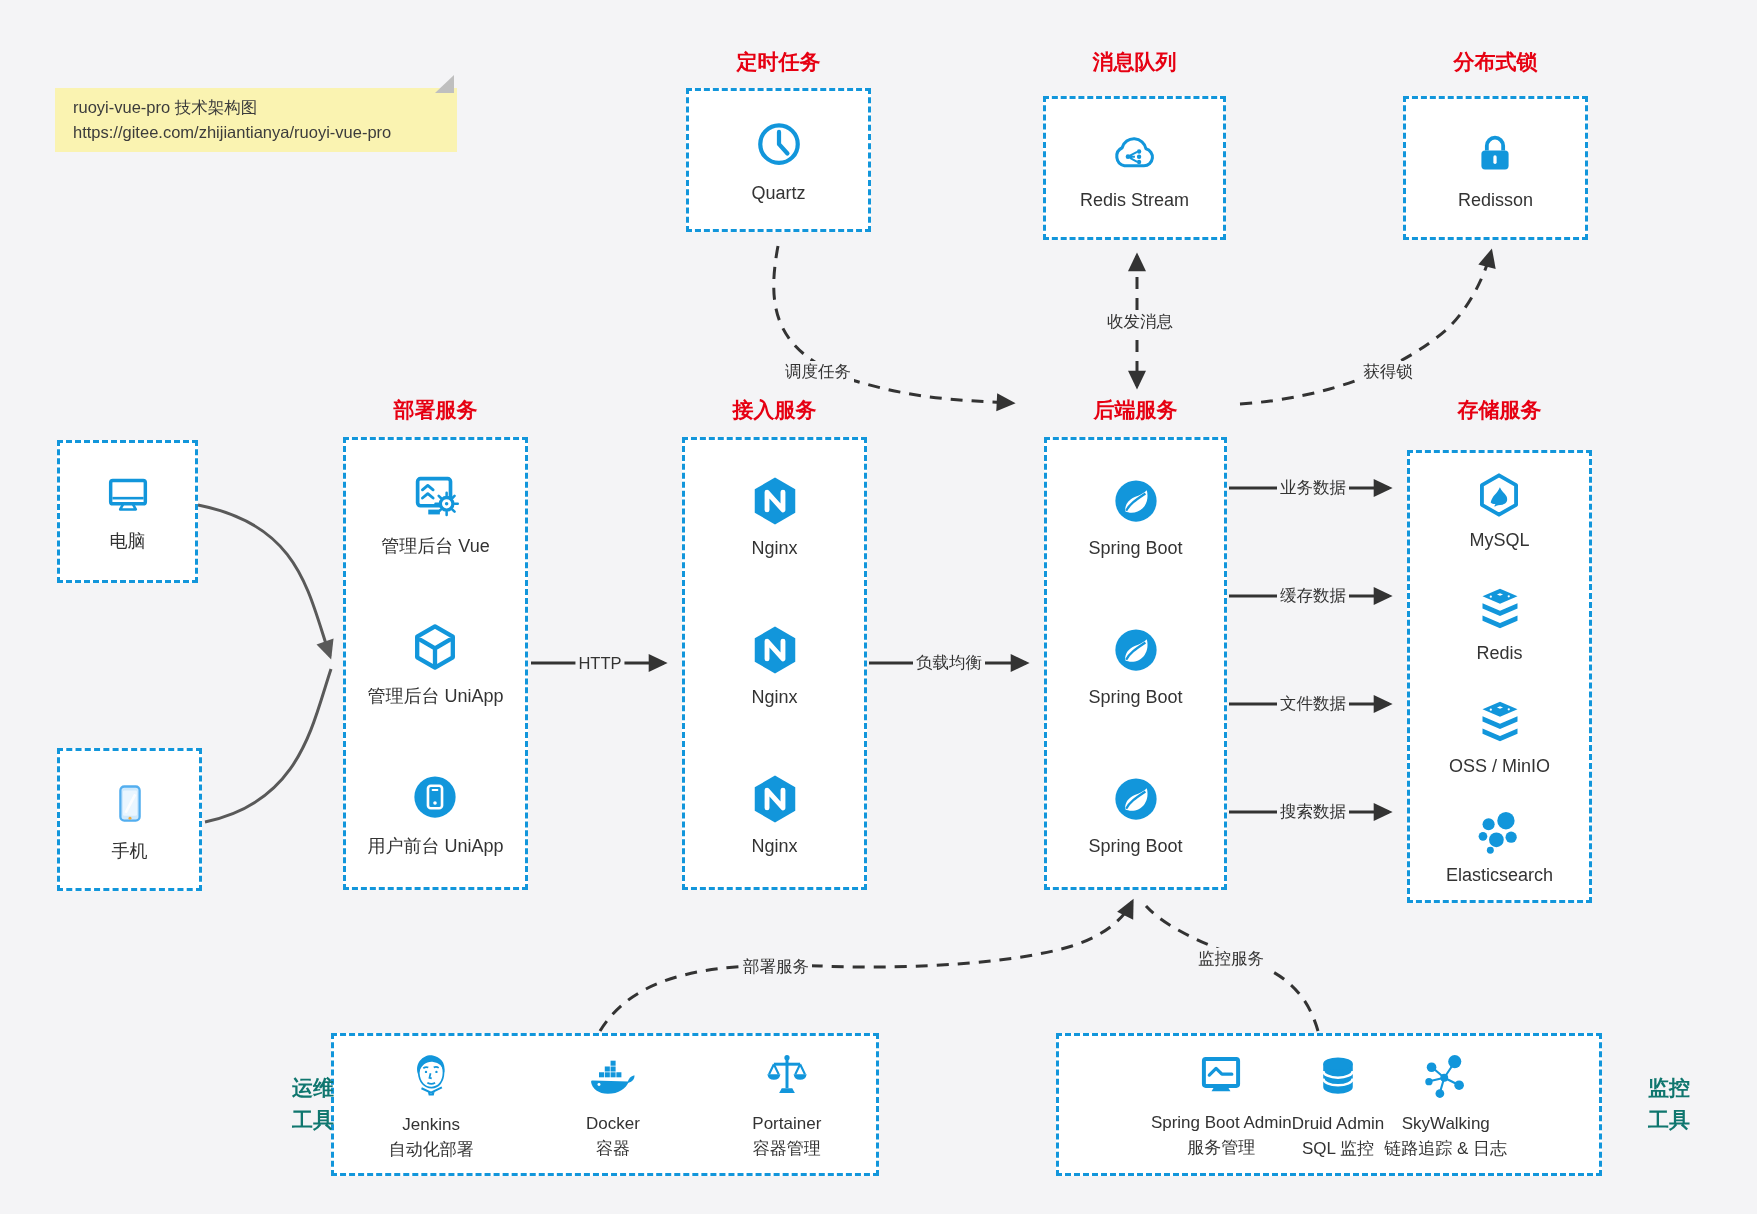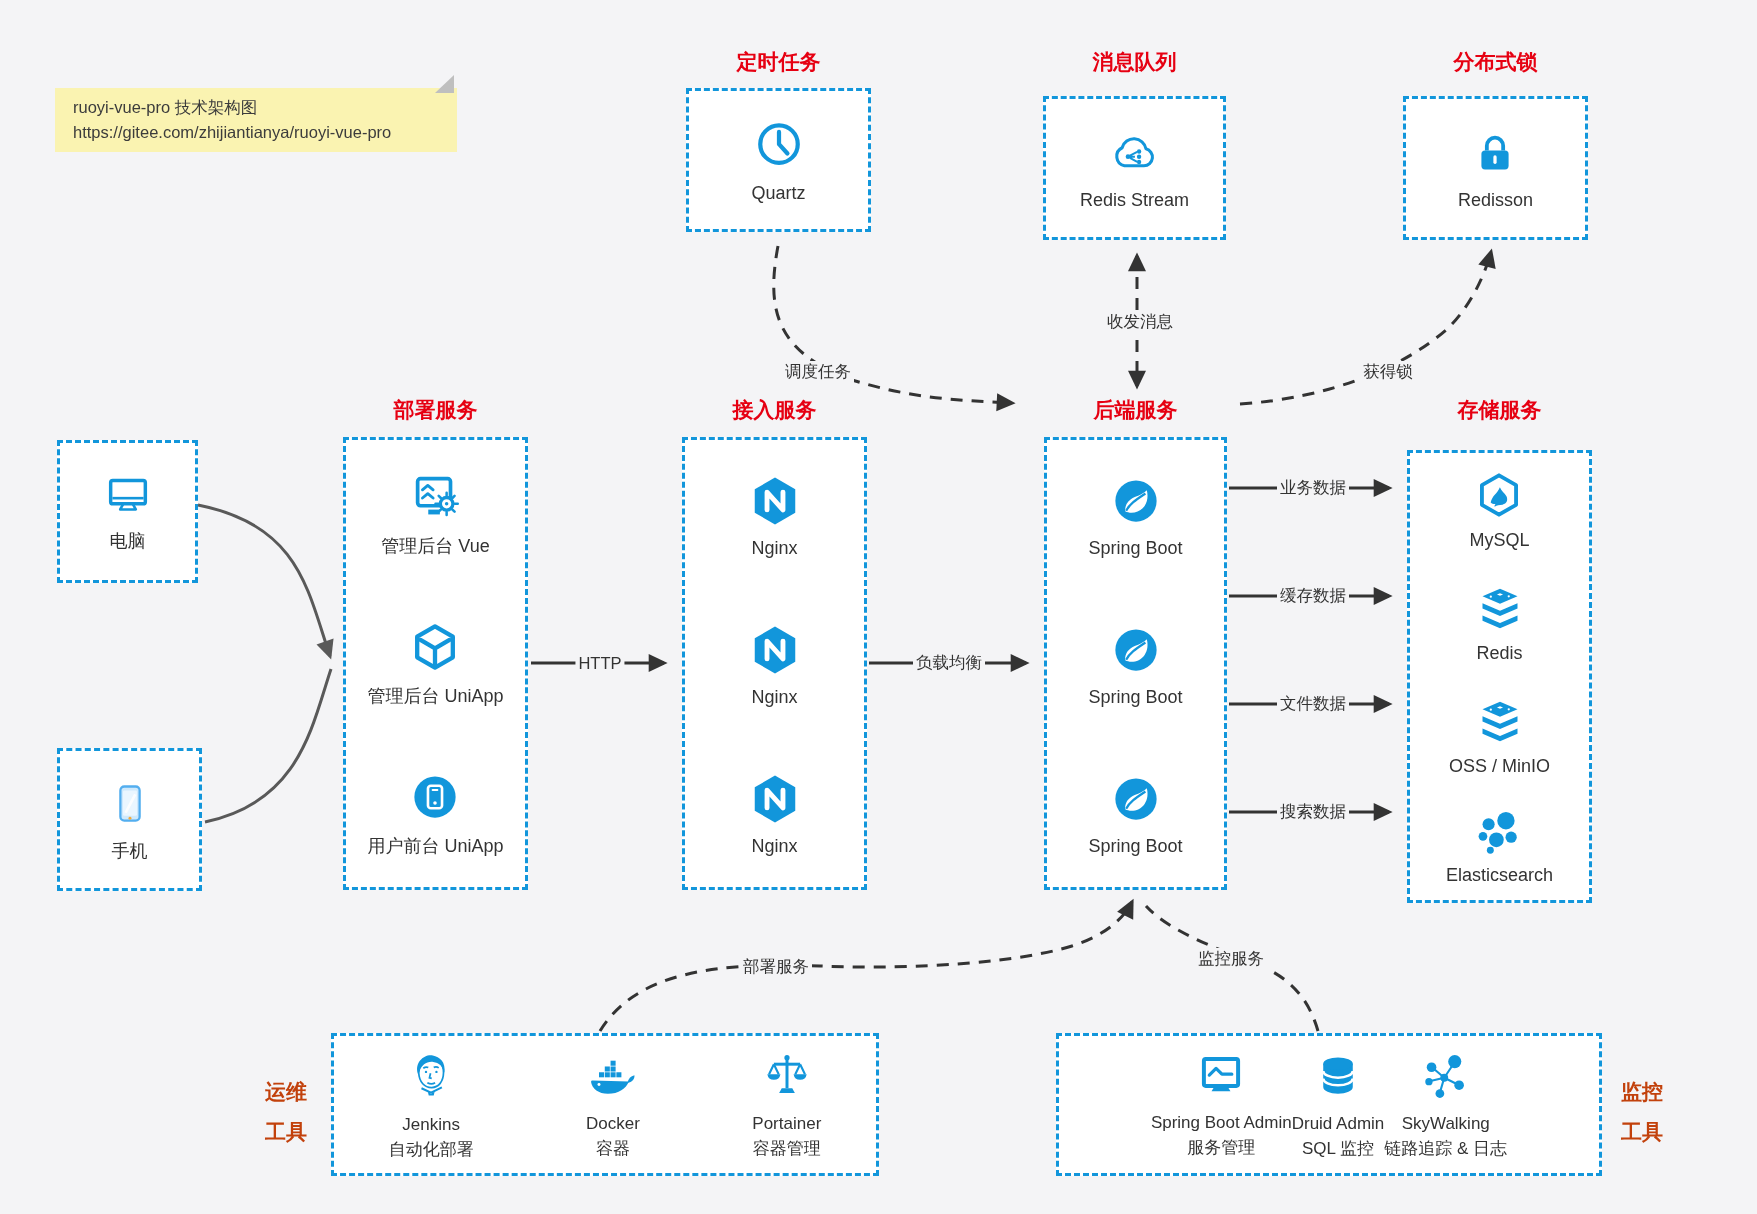--- a/index.html
+++ b/index.html
@@ -23,22 +23,22 @@
   }
   .dbox.row{flex-direction:row;}
   .item{display:flex;flex-direction:column;align-items:center;gap:7px;}
   .item-label{font-size:18px;color:#333;white-space:nowrap;}
   .item-label.two{text-align:center;font-size:17px;line-height:25px;}
   .gtitle{
     position:absolute;color:#e60012;font-weight:bold;font-size:21px;
     text-align:center;z-index:2;white-space:nowrap;
   }
   .side-label{
-    position:absolute;color:#c2410c;font-weight:bold;font-size:21px;line-height:40px;
-    text-align:center;white-space:pre-line;z-index:2;
+    position:absolute;color:#0f766e;font-weight:bold;font-size:21px;line-height:32px;
+    text-align:right;white-space:pre-line;z-index:2;
   }
   .edge-label{
     position:absolute;transform:translate(-50%,-50%);font-size:16.5px;color:#333;
     background:#f4f4f6;padding:0 3px;white-space:nowrap;z-index:5;
   }
   .overlay{position:absolute;left:0;top:0;z-index:4;pointer-events:none;}
   .icon{display:block;}
 </style>
 </head>
 <body>

